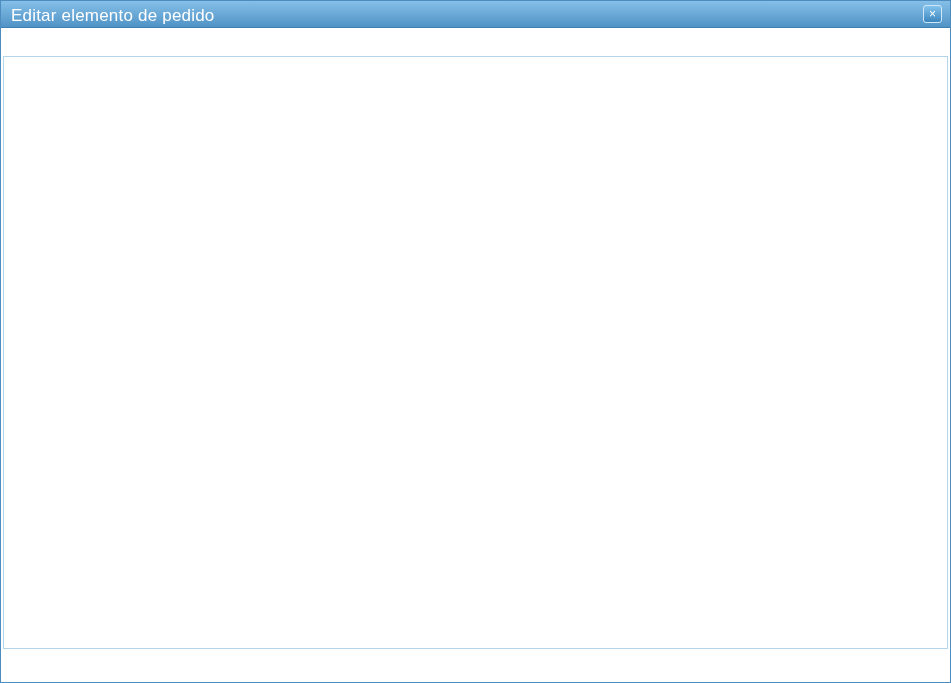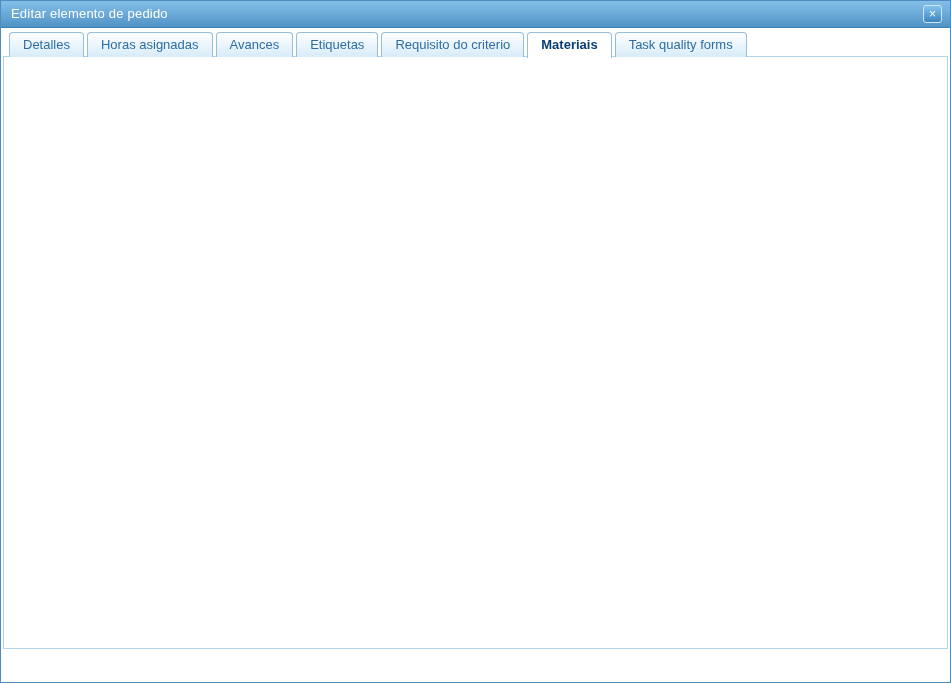--- a/index.html
+++ b/index.html
@@ -2,21 +2,21 @@
 <html><head>
 <meta charset="utf-8">
 <style>
   html,body{margin:0;padding:0;}
   body{width:951px;height:683px;font-family:"Liberation Sans",sans-serif;background:#fff;overflow:hidden;}
   .dialog{position:relative;width:949px;height:681px;border:1px solid #4d8cbe;background:#fff;}
 
   
   .titlebar{position:absolute;left:0;top:0;width:100%;height:26px;
     background:linear-gradient(#85bfe8,#5093c6);border-bottom:1px solid #3e7fb2;}
-  .titlebar .title{position:absolute;left:10px;top:5px;color:#fff;font-size:13px;letter-spacing:.2px;}
+  .titlebar .title{position:absolute;left:10px;top:5px;color:#fff;font-size:17px;letter-spacing:.2px;}
   .close-btn{position:absolute;right:8px;top:4px;width:19px;height:18px;box-sizing:border-box;
     border:1px solid #cfe7f7;border-radius:3px;background:linear-gradient(#83c3ec,#3c86be);
     color:#fff;font-size:12px;line-height:16px;text-align:center;cursor:pointer;}
 
   
   .tabbar{position:absolute;left:8px;top:31px;display:flex;gap:3px;z-index:5;}
   .tab{box-sizing:border-box;height:25px;padding:4px 13px 0 13px;font-size:13px;color:#2d6da3;
     border:1px solid #93bedd;border-bottom:none;border-radius:4px 4px 0 0;
     background:linear-gradient(#feffff,#d7ebf9);cursor:pointer;white-space:nowrap;}
   .tab.active{background:#fff;color:#083d73;font-weight:bold;height:26px;}
@@ -121,29 +121,20 @@
 
   <div class="titlebar">
     <span class="title">Editar elemento de pedido</span>
     <div class="close-btn">
       <span>×</span>
     </div>
   </div>
 
   <div class="tabpanel"></div>
 
-  <div class="tabbar">
-    <div class="tab">Detalles</div>
-    <div class="tab">Horas asignadas</div>
-    <div class="tab">Avances</div>
-    <div class="tab">Etiquetas</div>
-    <div class="tab">Requisito do criterio</div>
-    <div class="tab active">Materiais</div>
-    <div class="tab">Task quality forms</div>
-  </div>
 
   <div class="section sec-materials">
     <div class="sec-strip">
       <span class="strip-icon">
         <svg width="9" height="9" viewBox="0 0 9 9">
             <polyline points="1,1 4.5,3.6 8,1" fill="none" stroke="#2e86c8" stroke-width="1.6"></polyline>
             <polyline points="1,4.8 4.5,7.4 8,4.8" fill="none" stroke="#2e86c8" stroke-width="1.6"></polyline>
           </svg>
       </span>
       <span class="sec-title">Materiais</span>

